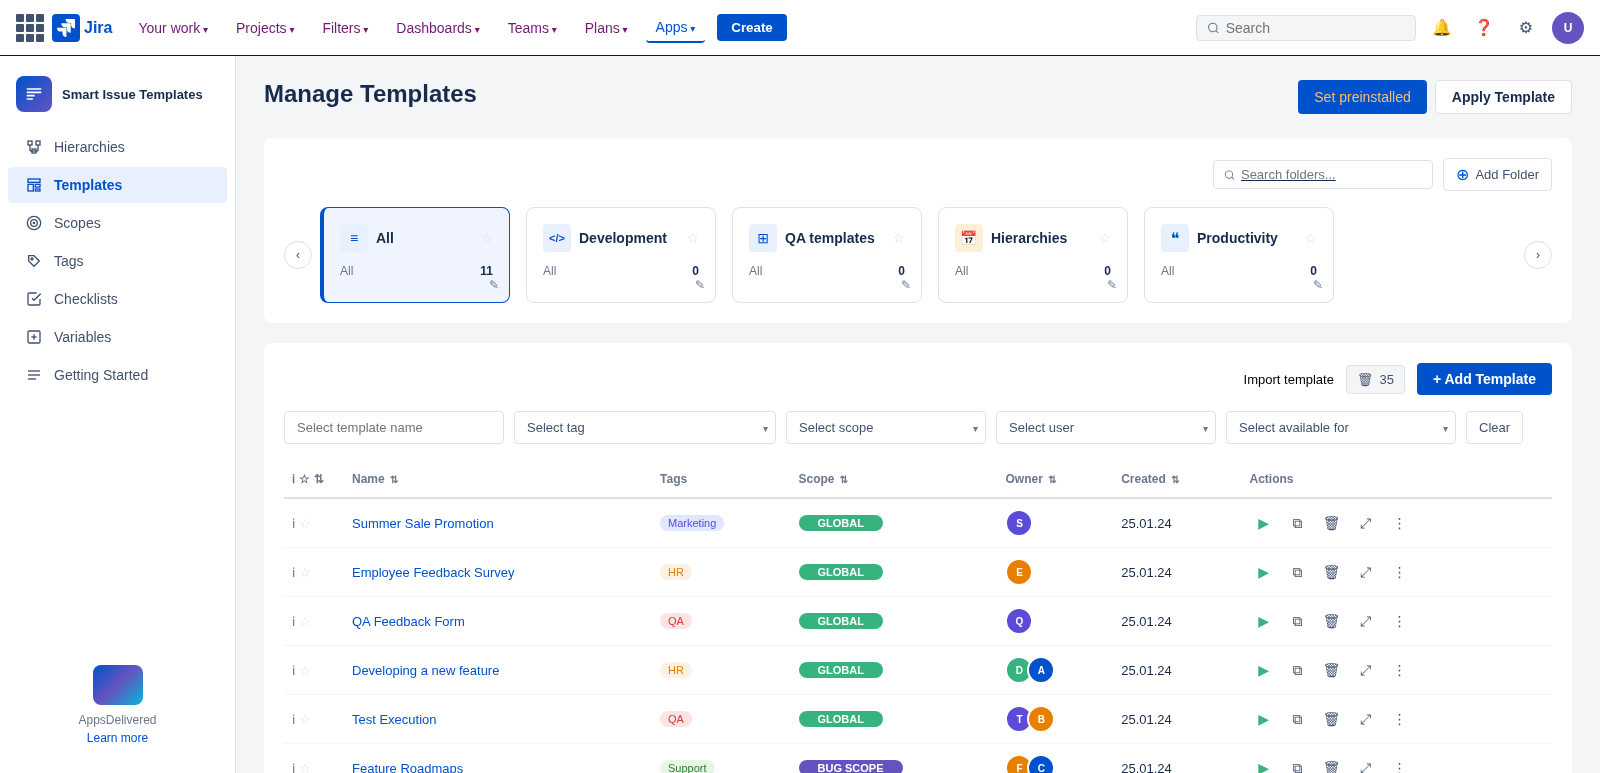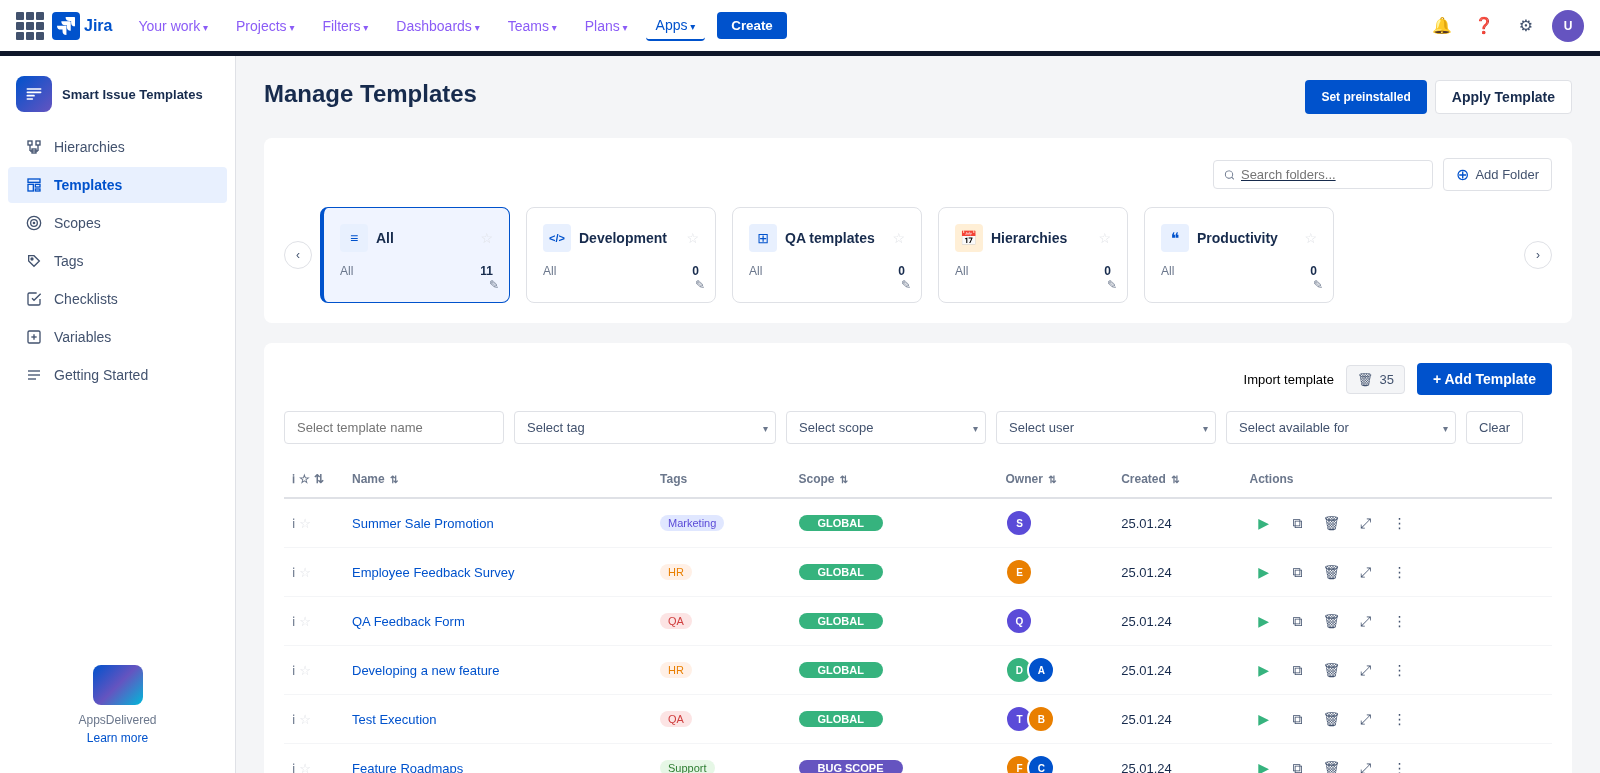--- a/index.html
+++ b/index.html
@@ -1,25 +1,25 @@
 <!DOCTYPE html>
 <html><head>
   <meta charset="utf-8">
   <style>
     * { box-sizing: border-box; margin: 0; padding: 0; }
     body { font-family: -apple-system, BlinkMacSystemFont, 'Segoe UI', sans-serif; font-size: 14px; color: #172b4d; background: #f4f5f7; }
 
     
-    .top-nav { display: flex; align-items: center; background: #fff; height: 56px; padding: 0 16px; border-bottom: 5px solid #0f172a; position: fixed; top: 0; left: 0; right: 0; z-index: 100; gap: 8px; }
+    .top-nav { display: flex; align-items: center; background: #fff; height: 56px; padding: 0 16px; border-bottom: 1px solid #0f172a; position: fixed; top: 0; left: 0; right: 0; z-index: 100; gap: 8px; }
     .top-nav .grid-icon { width: 28px; height: 28px; display: grid; grid-template-columns: repeat(3,8px); grid-template-rows: repeat(3,8px); gap: 2px; cursor: pointer; }
     .top-nav .grid-icon span { background: #42526e; border-radius: 1px; }
     .top-nav .logo { display: flex; align-items: center; gap: 4px; font-weight: 700; color: #0052cc; font-size: 16px; margin-right: 8px; }
     .top-nav .logo-icon { width: 28px; height: 28px; background: #0052cc; border-radius: 4px; display: flex; align-items: center; justify-content: center; }
     .top-nav .logo-icon svg { width: 18px; height: 18px; fill: #fff; }
-    .nav-item { padding: 6px 10px; border-radius: 4px; cursor: pointer; color: #8b5cf6; font-size: 14px; white-space: nowrap; }
+    .nav-item { padding: 6px 10px; border-radius: 4px; cursor: pointer; color: #701a75; font-size: 14px; white-space: nowrap; }
     .nav-item.has-arrow::after { content: ' ▾'; font-size: 10px; }
     .create-btn { background: #0052cc; color: #fff; border: none; border-radius: 4px; padding: 6px 14px; font-weight: 600; cursor: pointer; margin-left: 4px; }
     .nav-right { margin-left: auto; display: flex; align-items: center; gap: 10px; }
     .search-box { display: flex; align-items: center; background: #f4f5f7; border: 1px solid #dfe1e6; border-radius: 4px; padding: 4px 10px; gap: 6px; width: 220px; }
     .search-box input { border: none; background: transparent; outline: none; font-size: 14px; width: 100%; color: #42526e; }
     .icon-btn { width: 32px; height: 32px; border-radius: 50%; display: flex; align-items: center; justify-content: center; cursor: pointer; color: #42526e; font-size: 16px; }
     .avatar { width: 32px; height: 32px; border-radius: 50%; background: #6554c0; display: flex; align-items: center; justify-content: center; color: #fff; font-size: 12px; font-weight: 600; cursor: pointer; overflow: hidden; }
 
     
     .app-layout { display: flex; margin-top: 56px; height: calc(100vh - 56px); }
@@ -35,21 +35,21 @@
     .sidebar-item-icon { width: 20px; height: 20px; display: flex; align-items: center; justify-content: center; flex-shrink: 0; }
     .sidebar-bottom { margin-top: auto; padding: 16px; display: flex; flex-direction: column; align-items: center; gap: 4px; }
     .sidebar-bottom-label { font-size: 12px; color: #6b778c; font-weight: 500; text-align: center; }
     .sidebar-bottom-link { font-size: 12px; color: #0052cc; cursor: pointer; }
 
     
     .main { flex: 1; padding: 24px 28px; overflow-y: auto; background: #f4f5f7; }
     .page-header { display: flex; align-items: flex-start; justify-content: space-between; margin-bottom: 24px; }
     .page-title { font-size: 24px; font-weight: 600; color: #172b4d; }
     .header-btns { display: flex; gap: 8px; }
-    .btn-preinstalled { background: #0052cc; color: #ffffff; border: none; border-radius: 4px; padding: 8px 16px; font-weight: 700; font-size: 12px; cursor: pointer; }
+    .btn-preinstalled { background: #0052cc; color: #fdba74; border: none; border-radius: 4px; padding: 8px 16px; font-weight: 400; font-size: 14px; cursor: pointer; }
     .btn-apply { background: #fff; color: #172b4d; border: 1px solid #dfe1e6; border-radius: 4px; padding: 8px 16px; font-weight: 600; font-size: 14px; cursor: pointer; }
 
     
     .folders-section { background: #fff; border-radius: 8px; padding: 20px; margin-bottom: 20px; position: relative; }
     .folder-search-row { display: flex; justify-content: flex-end; align-items: center; gap: 10px; margin-bottom: 16px; }
     .folder-search { display: flex; align-items: center; background: #fff; border: 1px solid #dfe1e6; border-radius: 4px; padding: 6px 10px; gap: 6px; width: 220px; text-decoration: underline; }
     .folder-search input { border: none; outline: none; font-size: 13px; color: #42526e; width: 100%; }
     .add-folder-btn { display: flex; align-items: center; gap: 6px; background: #fff; border: 1px solid #dfe1e6; border-radius: 4px; padding: 6px 12px; cursor: pointer; font-size: 13px; color: #42526e; }
     .folders-carousel { display: flex; align-items: center; gap: 0; }
     .carousel-arrow { width: 28px; height: 28px; border: 1px solid #dfe1e6; border-radius: 50%; background: #fff; display: flex; align-items: center; justify-content: center; cursor: pointer; color: #42526e; font-size: 12px; flex-shrink: 0; }
@@ -130,20 +130,26 @@
   </div>
   <div class="nav-item has-arrow">Your work</div>
   <div class="nav-item has-arrow">Projects</div>
   <div class="nav-item has-arrow">Filters</div>
   <div class="nav-item has-arrow">Dashboards</div>
   <div class="nav-item has-arrow">Teams</div>
   <div class="nav-item has-arrow">Plans</div>
   <div class="nav-item has-arrow" style="border-bottom: 2px solid #0052cc; color:#0052cc;">Apps</div>
   <button class="create-btn">Create</button>
   <div class="nav-right">
+    <div class="search-box">
+      <svg width="14" height="14" viewBox="0 0 24 24" fill="#6b778c">
+          <path d="M21.71 20.29L18 16.61A9 9 0 1 0 16.61 18l3.68 3.68a1 1 0 0 0 1.42-1.39zM11 18a7 7 0 1 1 7-7 7 7 0 0 1-7 7z"></path>
+        </svg>
+      <input type="text" placeholder="Search" style="">
+    </div>
     <div class="icon-btn">🔔</div>
     <div class="icon-btn">❓</div>
     <div class="icon-btn">⚙</div>
     <div class="avatar">U</div>
   </div>
 </nav>
 
 <div class="app-layout">
 
   <aside class="sidebar">

